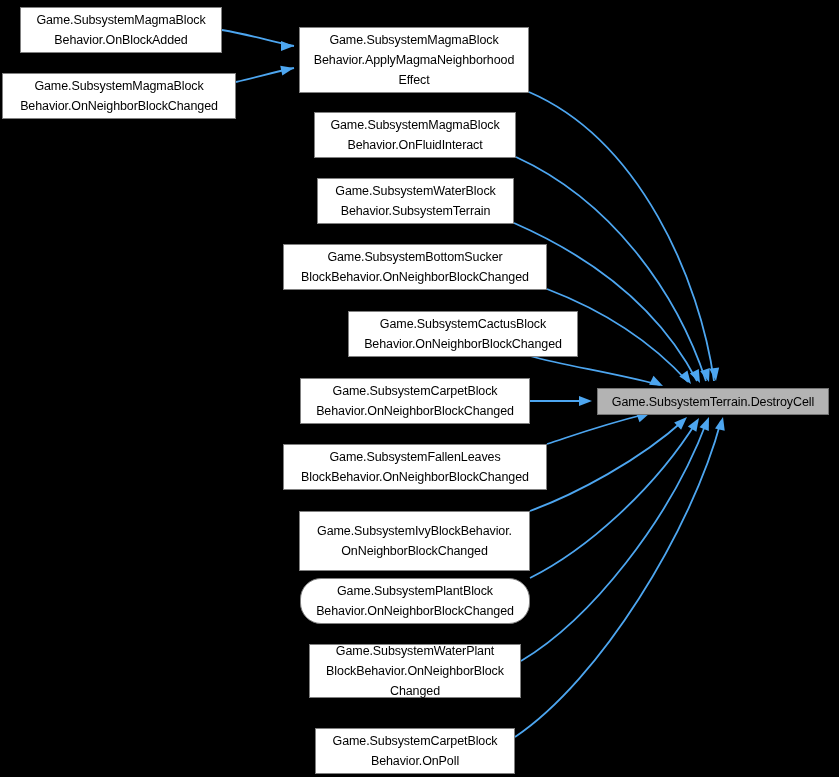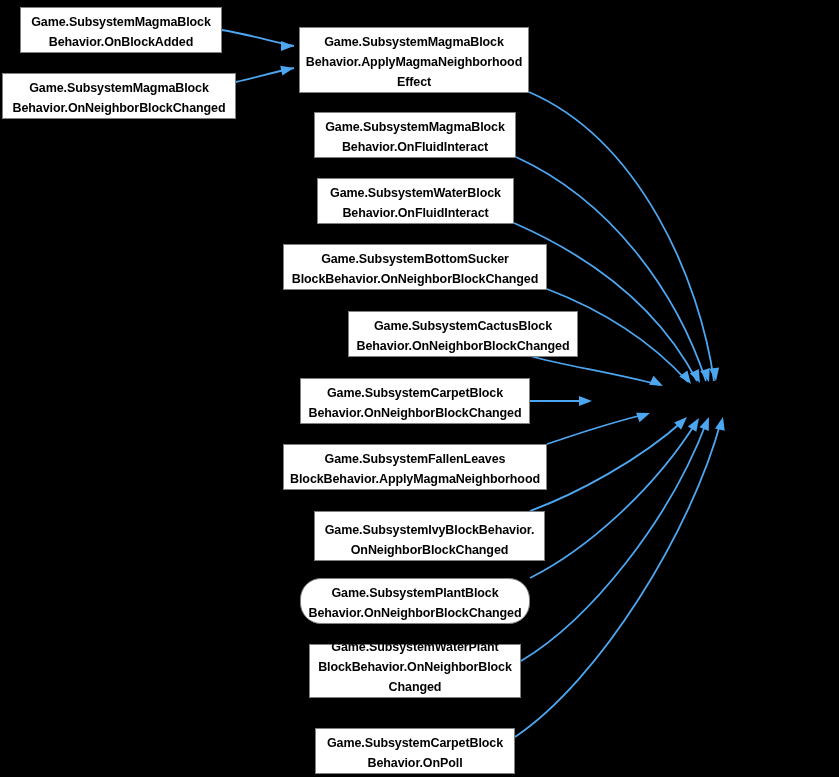--- a/index.html
+++ b/index.html
@@ -27,26 +27,25 @@
   .node {
     position: absolute;
     box-sizing: border-box;
     background: #ffffff;
     border: 1px solid #808080;
     color: #000000;
     font-size: 12.5px;
     line-height: 20px;
     text-align: center;
     display: flex;
-    align-items: flex-end;
+    align-items: center;
     justify-content: center;
     z-index: 5;
     white-space: pre-line;
     letter-spacing: -0.1px;
-    font-weight: bold;
   }
   .node.target {
     background: #b3b3b3;
     border: 1px solid #747474;
   }
   .node .label {
     display: block;
     width: 100%;
     padding: 0 3px;
     box-sizing: border-box;
@@ -87,31 +86,32 @@
 <div class="node" style="left: 20px; top: 7px; width: 202px; height: 46px;"><span class="label">Game.SubsystemMagmaBlock
 Behavior.OnBlockAdded</span></div>
     <div class="node" style="left: 2px; top: 73px; width: 234px; height: 46px;"><span class="label">Game.SubsystemMagmaBlock
 Behavior.OnNeighborBlockChanged</span></div>
     <div class="node" style="left: 299px; top: 27px; width: 230px; height: 66px;"><span class="label">Game.SubsystemMagmaBlock
 Behavior.ApplyMagmaNeighborhood
 Effect</span></div>
     <div class="node" style="left: 314px; top: 112px; width: 202px; height: 46px;"><span class="label">Game.SubsystemMagmaBlock
 Behavior.OnFluidInteract</span></div>
     <div class="node" style="left: 317px; top: 178px; width: 197px; height: 46px;"><span class="label">Game.SubsystemWaterBlock
-Behavior.OnFluidInteract</span></div>
+Behavior.SubsystemTerrain</span></div>
     <div class="node" style="left: 283px; top: 244px; width: 264px; height: 46px;"><span class="label">Game.SubsystemBottomSucker
 BlockBehavior.OnNeighborBlockChanged</span></div>
     <div class="node" style="left: 300px; top: 311px; width: 230px; height: 46px; margin-left: 48px;"><span class="label">Game.SubsystemCactusBlock
 Behavior.OnNeighborBlockChanged</span></div>
     <div class="node" style="left: 300px; top: 378px; width: 230px; height: 46px;"><span class="label">Game.SubsystemCarpetBlock
 Behavior.OnNeighborBlockChanged</span></div>
     <div class="node" style="left: 283px; top: 444px; width: 264px; height: 46px;"><span class="label">Game.SubsystemFallenLeaves
-BlockBehavior.ApplyMagmaNeighborhood</span></div>
-    <div class="node" style="left: 314px; top: 511px; width: 231px; height: 50px;"><span class="label">Game.SubsystemIvyBlockBehavior.
+BlockBehavior.OnNeighborBlockChanged</span></div>
+    <div class="node" style="left: 299px; top: 511px; width: 231px; height: 60px;"><span class="label">Game.SubsystemIvyBlockBehavior.
 OnNeighborBlockChanged</span></div>
     <div class="node" style="left: 300px; top: 578px; width: 230px; height: 46px; border-radius: 21px;"><span class="label">Game.SubsystemPlantBlock
 Behavior.OnNeighborBlockChanged</span></div>
     <div class="node" style="left: 309px; top: 644px; width: 212px; height: 54px;"><span class="label">Game.SubsystemWaterPlant
 BlockBehavior.OnNeighborBlock
 Changed</span></div>
     <div class="node" style="left: 315px; top: 728px; width: 200px; height: 46px;"><span class="label">Game.SubsystemCarpetBlock
 Behavior.OnPoll</span></div>
+    <div class="node target" style="left: 597px; top: 388px; width: 232px; height: 27px;"><span class="label">Game.SubsystemTerrain.DestroyCell</span></div>
   </div>
 
 </body></html>

